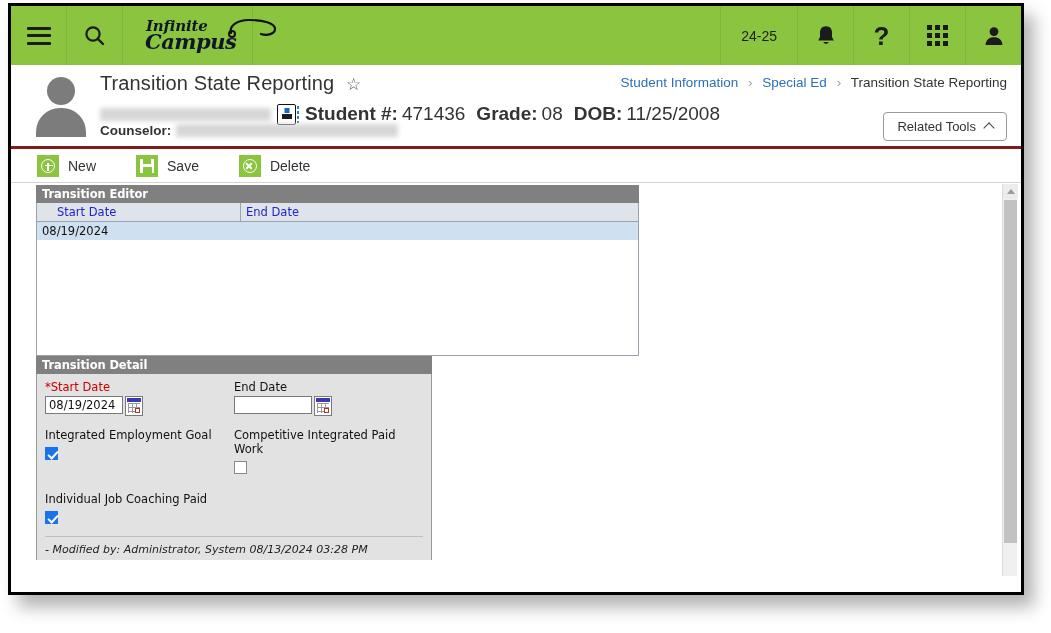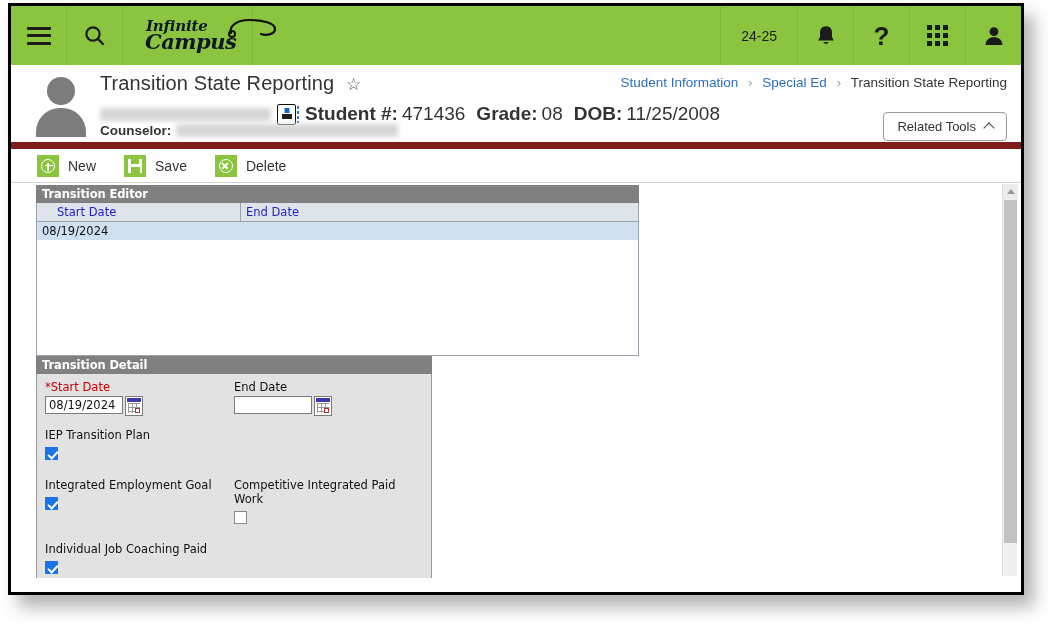--- a/index.html
+++ b/index.html
@@ -88,21 +88,21 @@
 
   
   .grid-icon { display: grid; grid-template-columns: repeat(3, 5px); gap: 3px; }
   .grid-icon span { width: 5px; height: 5px; background: #1b1b1b; }
 
   
   .student-header {
     position: relative;
     padding: 8px 12px 4px 12px;
     background: #ffffff;
-    border-bottom: 7px solid #7f1d1d;
+    border-bottom: 3px solid #7f1d1d;
     height: 84px;
   }
   .avatar {
     position: absolute; left: 23px; top: 10px;
     width: 54px; height: 62px; overflow: hidden;
   }
   .avatar .head {
     position: absolute; left: 13px; top: 2px;
     width: 28px; height: 28px; border-radius: 50%;
     background: #7c7c7c;
@@ -196,21 +196,21 @@
     width: 8px; height: 8px;
     border-left: 1.8px solid #444;
     border-top: 1.8px solid #444;
     transform: rotate(45deg);
     margin-top: 3px;
   }
 
   
   .toolbar {
     display: flex; align-items: center;
-    gap: 4px;
+    gap: 16px;
     padding: 6px 0 6px 26px;
     background: #fff;
     border-bottom: 1px solid #d3d3d3;
     height: 34px;
   }
   .tool-btn {
     display: inline-flex; align-items: center; gap: 9px;
     margin-right: 24px;
     font-size: 14px; color: #333;
     cursor: pointer;
@@ -594,27 +594,20 @@
               <input class="date-input" type="text" value="" style="">
               <button class="cal-btn">
                 <span class="cal-top"></span>
                 <span class="cal-grid"></span>
                 <span class="cal-dot"></span>
               </button>
             </span>
           </div>
         </div>
 
-        <div class="field-row" style="margin-top:12px;">
-          <div class="field-col cb-block">
-            <label class="fl">IEP Transition Plan</label>
-            <span class="cb checked"></span>
-          </div>
-          <div class="field-col"></div>
-        </div>
 
         <div class="field-row" style="margin-top:12px;">
           <div class="field-col cb-block">
             <label class="fl">Integrated Employment Goal</label>
             <span class="cb checked"></span>
           </div>
           <div class="field-col cb-block">
             <label class="fl">Competitive Integrated Paid Work</label>
             <span class="cb"></span>
           </div>

